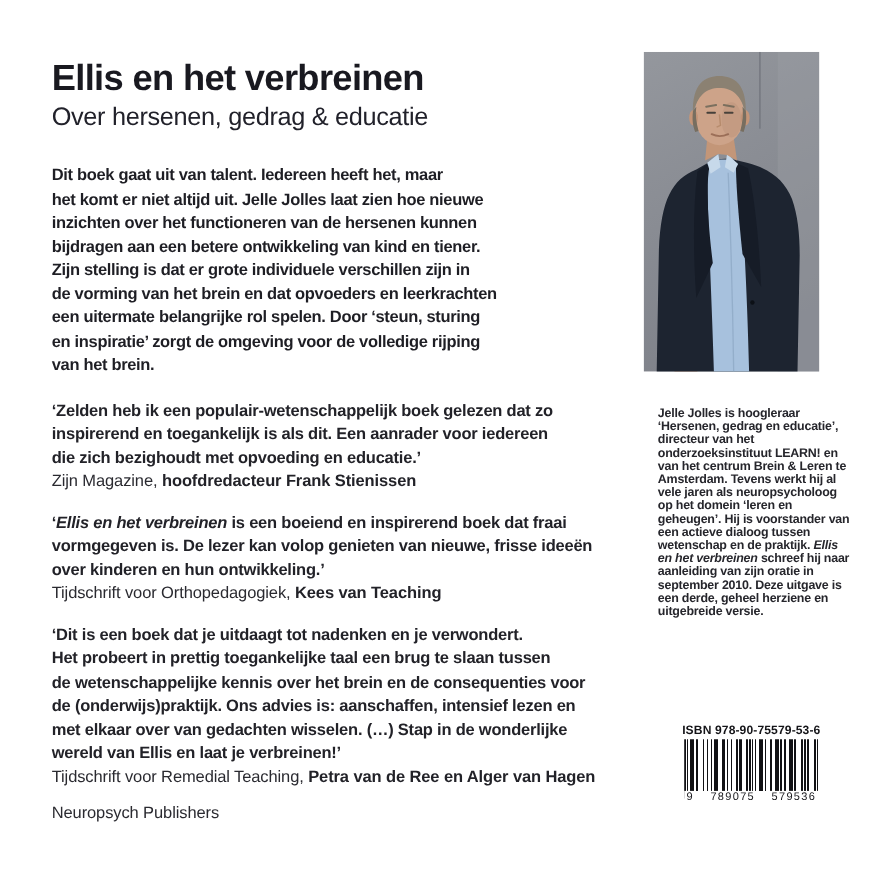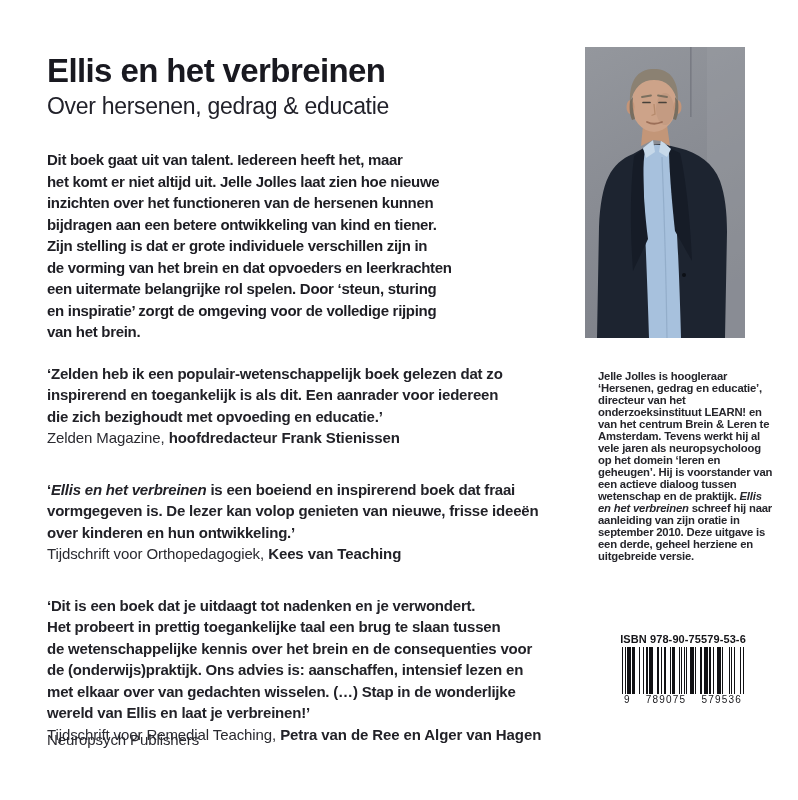--- a/index.html
+++ b/index.html
@@ -18,21 +18,21 @@
   }
   .subtitle{
     font-size:23px;line-height:28px;font-weight:400;letter-spacing:-0.3px;
     color:#21212a;margin:3px 0 0 0;
   }
   .intro{
     margin:29px 0 0 0;font-size:15px;line-height:21.5px;font-weight:700;
     letter-spacing:-0.3px;white-space:pre-line;color:#1e1e24;
   }
   .quote{margin:20px 0 0 0;}
-  .quote + .quote{margin-top:30px;}
+  .quote + .quote{margin-top:16px;}
   .quote-text{
     margin:0;font-size:15px;line-height:21.5px;font-weight:700;
     letter-spacing:-0.2px;white-space:pre-line;color:#222228;
   }
   .quote-text .italic{font-style:italic;}
   .quote-attr{
     margin:0;font-size:15px;line-height:21.5px;font-weight:400;color:#2a2a30;
     letter-spacing:-0.1px;
   }
   .quote-attr b{font-weight:700;color:#222228;}
@@ -44,21 +44,21 @@
   
   .right-col{position:absolute;left:585px;top:47px;width:178px;}
   .photo-frame{width:160px;height:291px;overflow:hidden;display:block;}
   .bio{
     position:absolute;left:1px;top:311px;width:176px;
     font-size:11.3px;line-height:12px;font-weight:700;letter-spacing:-0.2px;
     color:#26262c;margin:12px;
   }
   .bio .italic{font-style:italic;}
 
-  .isbn-block{position:absolute;left:34px;top:586px;width:128px;}
+  .isbn-block{position:absolute;left:34px;top:611px;width:128px;}
   .isbn-label{
     font-size:11px;font-weight:700;letter-spacing:0.1px;color:#141418;
     text-align:center;margin:0 0 2px 0;white-space:nowrap;
   }
   .barcode-wrap{width:122px;margin:0 auto;}
   .barcode-svg{display:block;width:122px;height:54px;shape-rendering:crispEdges;}
   .barcode-digits{
     display:flex;justify-content:space-between;align-items:flex-end;
     margin-top:-7px;font-size:10px;letter-spacing:1.2px;color:#17171b;
     font-weight:400;
@@ -81,21 +81,21 @@
 Zijn stelling is dat er grote individuele verschillen zijn in
 de vorming van het brein en dat opvoeders en leerkrachten
 een uitermate belangrijke rol spelen. Door ‘steun, sturing
 en inspiratie’ zorgt de omgeving voor de volledige rijping
 van het brein.</p>
 
     <div class="quote">
       <p class="quote-text">‘Zelden heb ik een populair-wetenschappelijk boek gelezen dat zo
 inspirerend en toegankelijk is als dit. Een aanrader voor iedereen
 die zich bezighoudt met opvoeding en educatie.’</p>
-      <p class="quote-attr"><span>Zelden Magazine, </span><b>hoofdredacteur Frank Stienissen</b></p>
+      <p class="quote-attr"><span>Zijn Magazine, </span><b>hoofdredacteur Frank Stienissen</b></p>
     </div>
 
     <div class="quote">
       <p class="quote-text"><span>‘</span><span class="italic">Ellis en het verbreinen</span><span> is een boeiend en inspirerend boek dat fraai
 vormgegeven is. De lezer kan volop genieten van nieuwe, frisse ideeën
 over kinderen en hun ontwikkeling.’</span></p>
       <p class="quote-attr"><span>Tijdschrift voor Orthopedagogiek, </span><b>Kees van Teaching</b></p>
     </div>
 
     <div class="quote">

